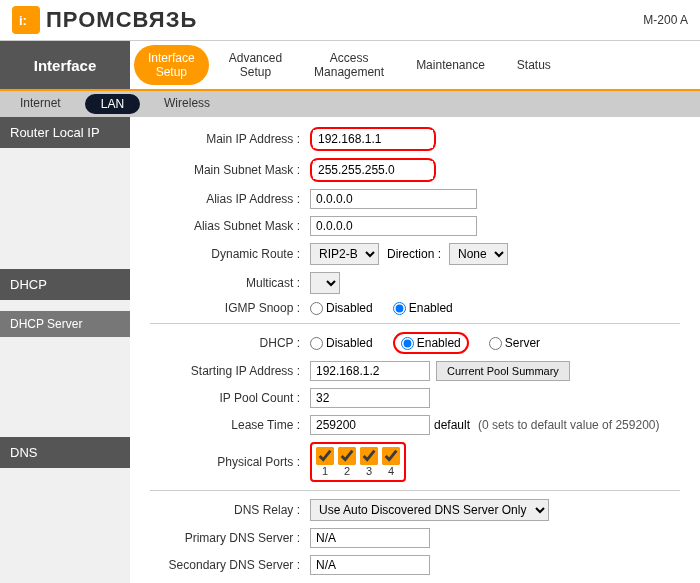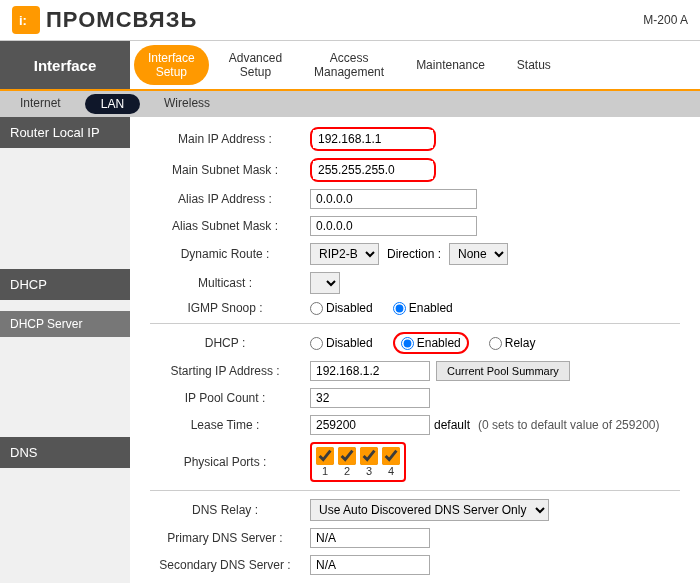--- a/index.html
+++ b/index.html
@@ -26,21 +26,21 @@
 
     
     .content { display: flex; background: #f0f0f0; min-height: 460px; }
     .sidebar { width: 130px; background: #f0f0f0; }
     .sidebar-section { background: #555; color: #fff; padding: 8px 10px; font-size: 13px; font-weight: normal; margin-bottom: 1px; }
     .sidebar-subsection { background: #777; color: #fff; padding: 6px 10px; font-size: 12px; }
     .main-content { flex: 1; background: #fff; padding: 10px 20px; }
 
     
     .form-row { display: flex; align-items: center; margin-bottom: 7px; }
-    .form-label { width: 160px; text-align: center; padding-right: 10px; color: #333; font-size: 12px; }
+    .form-label { width: 160px; text-align: right; padding-right: 10px; color: #333; font-size: 12px; }
     .form-input { border: 1px solid #aaa; padding: 2px 5px; font-size: 12px; min-width: 120px; }
 
     
     .radio-group { display: flex; align-items: center; gap: 20px; }
     .radio-label { display: flex; align-items: center; gap: 3px; font-size: 12px; }
 
     
     select { border: 1px solid #aaa; padding: 2px 4px; font-size: 12px; }
     .port-box { display: flex; flex-direction: column; align-items: center; }
     .port-checkbox { width: 18px; height: 18px; accent-color: #f90; }
@@ -184,21 +184,21 @@
           <span>Disabled</span>
         </label>
         <div class="dhcp-enabled">
           <label class="radio-label">
             <input type="radio" name="dhcp" checked="" style="">
             <span>Enabled</span>
           </label>
         </div>
         <label class="radio-label">
           <input type="radio" name="dhcp" style="">
-          <span>Relay</span>
+          <span>Server</span>
         </label>
       </div>
     </div>
 
     <div class="form-row">
       <span class="form-label">Starting IP Address :</span>
       <input class="form-input" type="text" value="192.168.1.2" style="width: 110px;">
       <button class="pool-btn">Current Pool Summary</button>
     </div>
 

